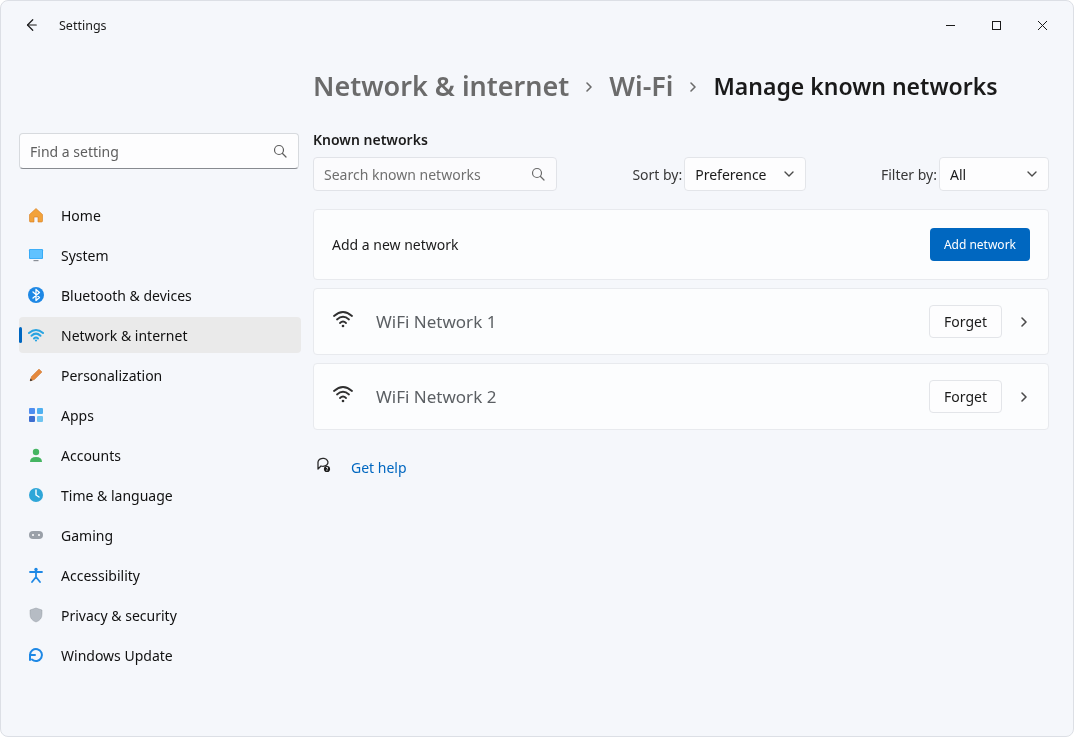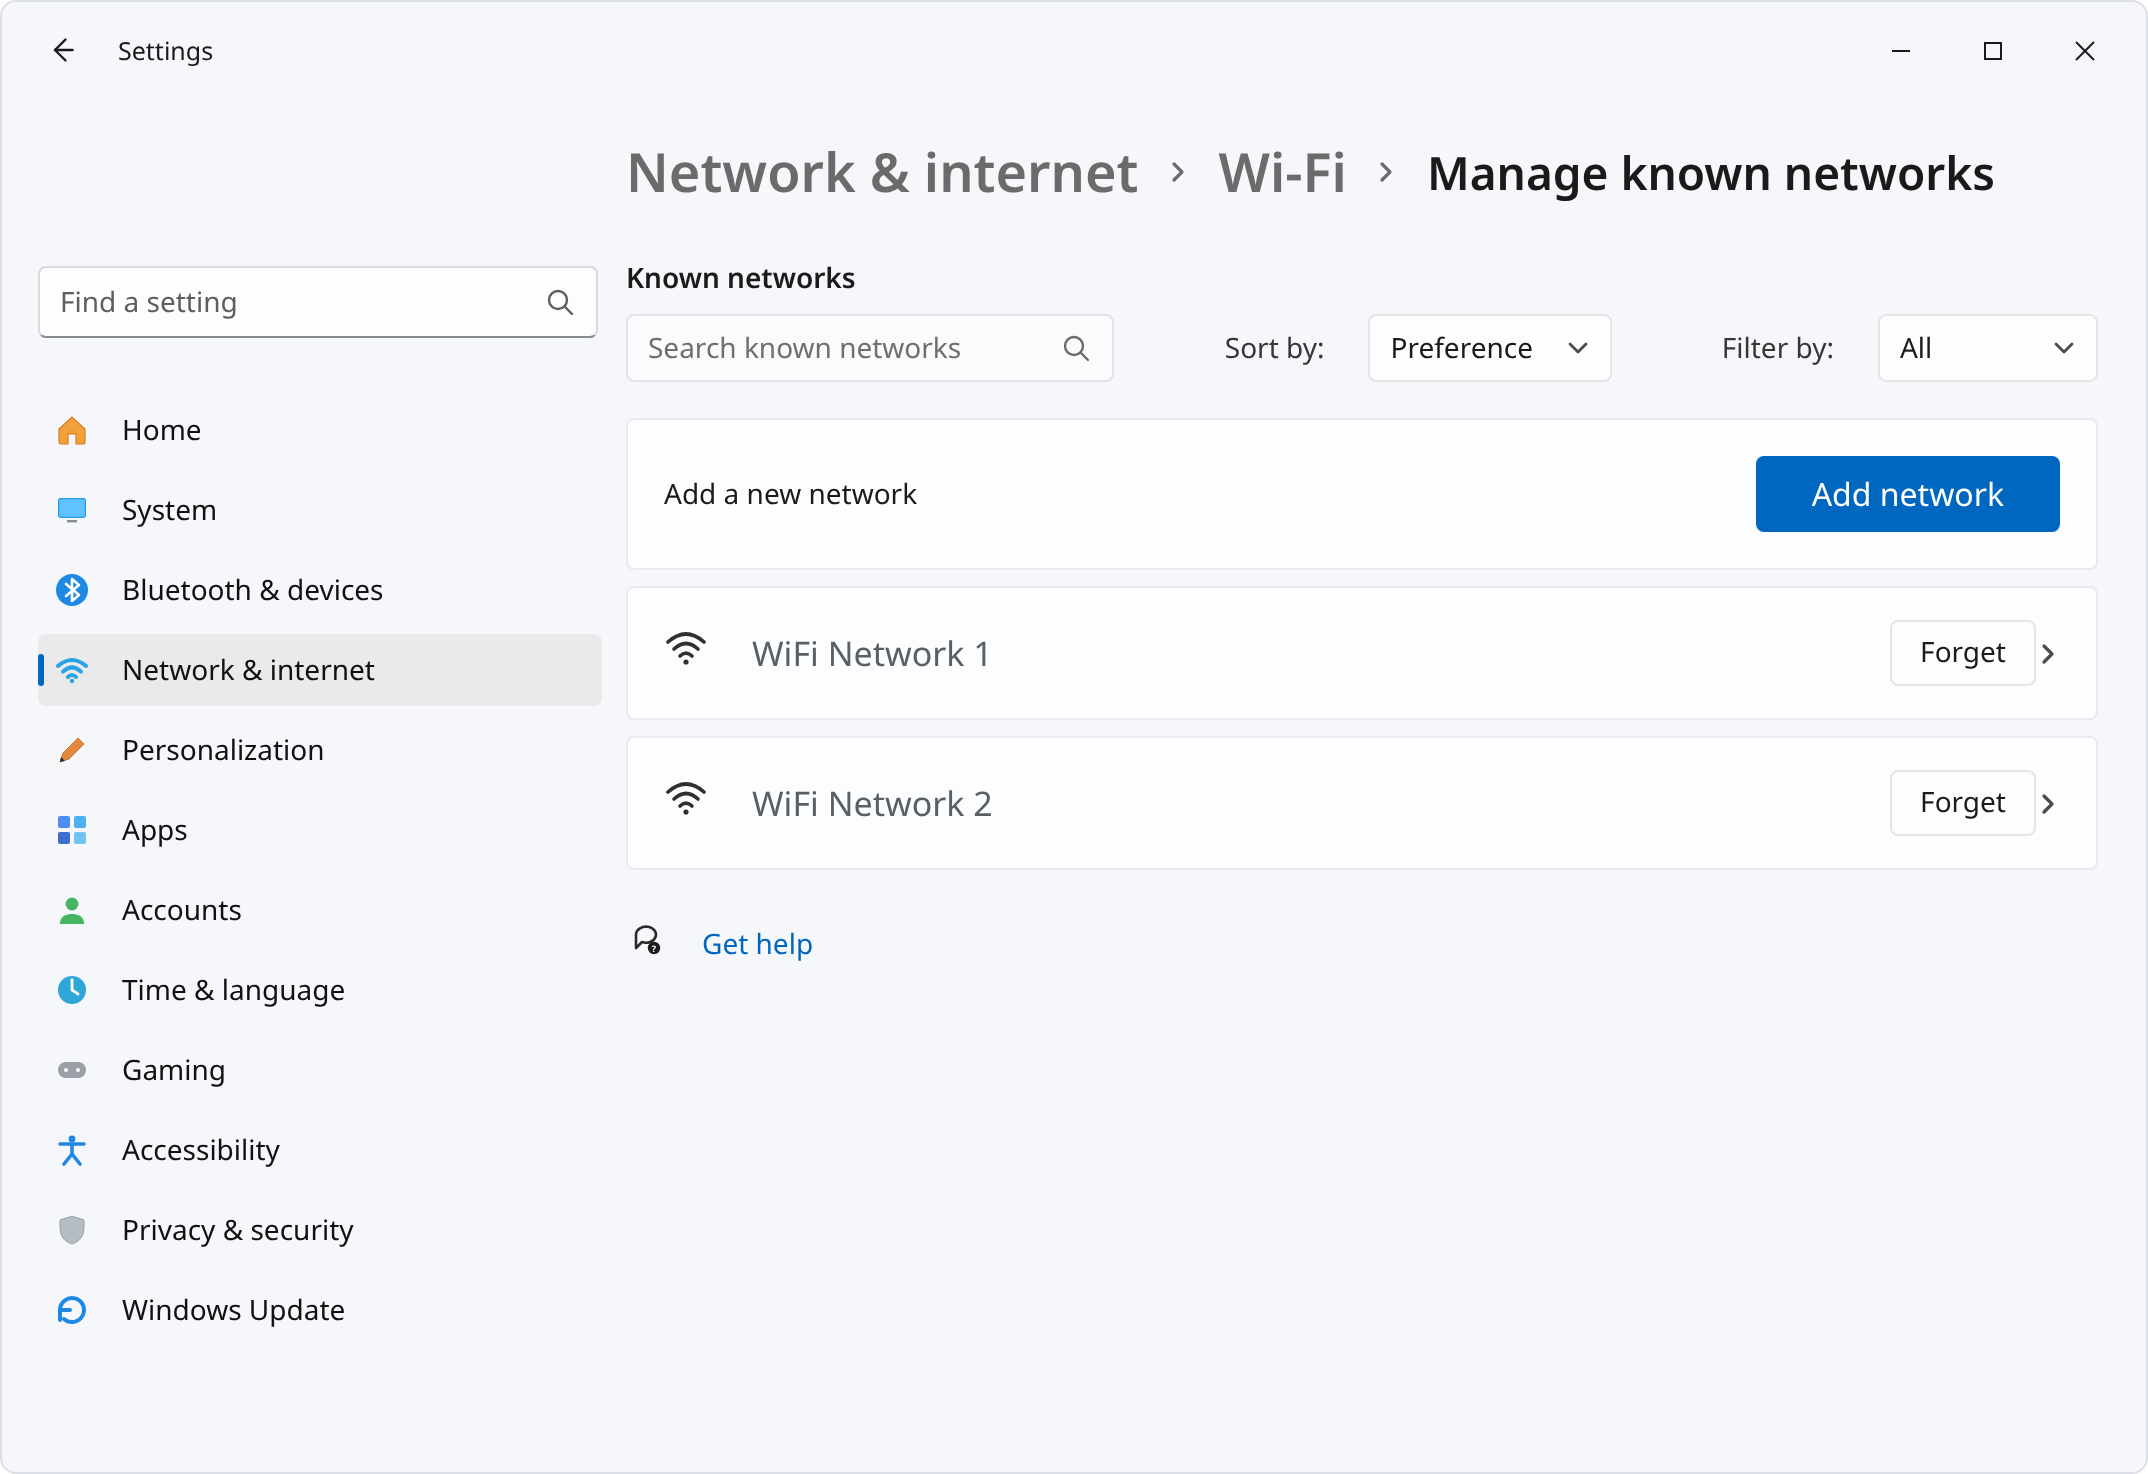--- a/index.html
+++ b/index.html
@@ -41,39 +41,39 @@
   .crumb-sep { color:#6b6b6b; font-size:18px; }
   .crumb-current { font-size: 23px; font-weight:600; color:#1a1a1a; }
 
   .section-title { font-size:14px; font-weight:600; color:#1b1b1b; margin-bottom: 8px; }
 
   .controls-row { display:flex; align-items:center; gap: 28px; margin-bottom: 18px; }
   .search-networks { position:relative; width: 244px; height:34px; background:#fbfbfd; border:1px solid #e1e3e8; border-radius:4px; display:flex; align-items:center; padding:0 10px; }
   .search-networks input { flex:1; border:none; outline:none; background:transparent; font-size:14px; color:#6f6f6f; }
   .search-networks input::placeholder { color:#6f6f6f; }
 
-  .sort-group, .filter-group { display:flex; align-items:center; gap:22px; margin-left:auto;text-align:center; }
+  .sort-group, .filter-group { display:flex; align-items:center; gap:2px; margin-left:auto;text-align:center; }
   .sort-group { margin-left: auto; }
   .ctl-label { font-size:14px; color:#373737; white-space:nowrap; }
   .dropdown { height:34px; background:#fdfdfe; border:1px solid #e3e5e9; border-radius:4px; display:flex; align-items:center; padding:0 10px; gap:16px; min-width: 110px; justify-content:space-between; }
   .dropdown.small { min-width: 110px; }
   .dropdown .dd-text { font-size:14px; color:#1b1b1b; }
   .dropdown .dd-chevron { color:#4b4b4b; }
 
   .card { background:#fcfdfe; border:1px solid #e8eaee; border-radius:4px; }
 
   .add-card { display:flex; align-items:center; justify-content:space-between; padding: 18px 18px; margin-bottom: 8px; }
   .add-text { font-size:14px; color:#1b1b1b; }
-  .primary-btn { background:#0067c0; color:#fff; font-size:16px; border:none; border-radius:4px; padding: 8px 28px; }
+  .primary-btn { background:#0067c0; color:#fff; font-size:12px; border:none; border-radius:4px; padding: 8px 14px; }
 
   .network-card { display:flex; align-items:center; padding: 16px 18px; gap: 22px; margin-bottom: 8px; }
   .wifi-icon { color:#303030; }
   .wifi-icon svg { width:22px; height:22px; }
   .net-name { font-size:17px; color:#5b5f63; font-weight:400; }
-  .net-actions { margin-left:auto; display:flex; align-items:center; }
+  .net-actions { margin-left:auto; display:flex; align-items:center; gap: 16px; }
   .forget-btn { background:#fdfdfe; border:1px solid #e3e5e9; border-radius:4px; font-size:14px; color:#1b1b1b; padding:6px 14px; }
   .row-chevron { color:#4b4b4b; }
   .row-chevron svg, .dd-chevron svg, .crumb-sep svg { width:12px; height:12px; }
 
   .help-row { display:flex; align-items:center; gap: 18px; margin-top: 26px; padding-left:2px; }
   .help-icon { color:#2a2a2a; }
   .help-icon svg { width:18px; height:18px; }
   .help-link { font-size:14px; color:#0067c0; }
 </style>
 </head>

